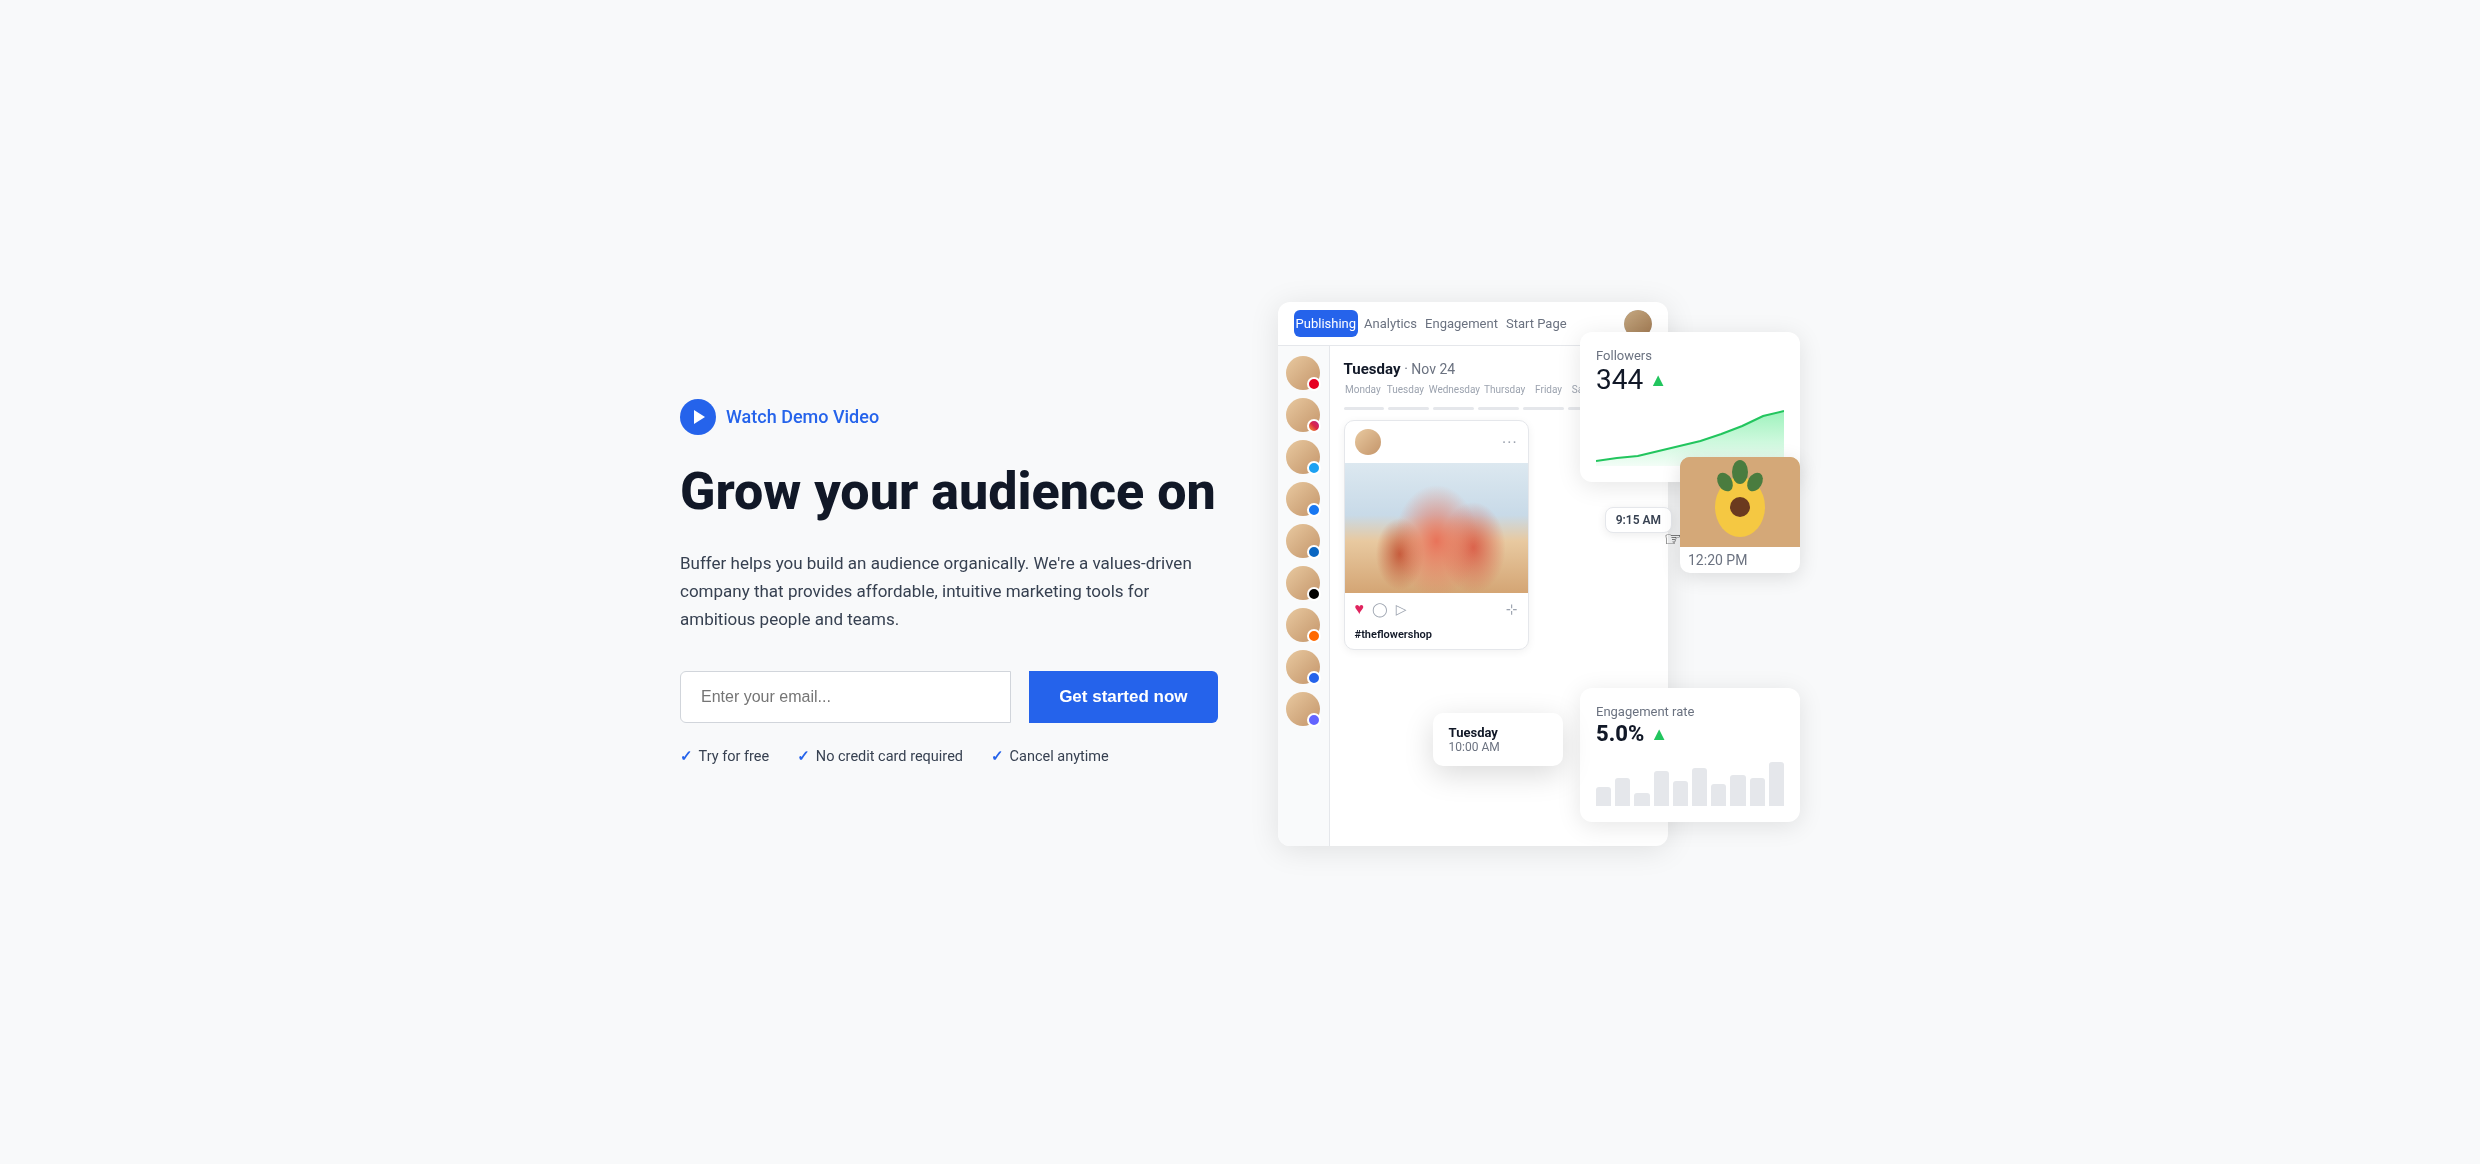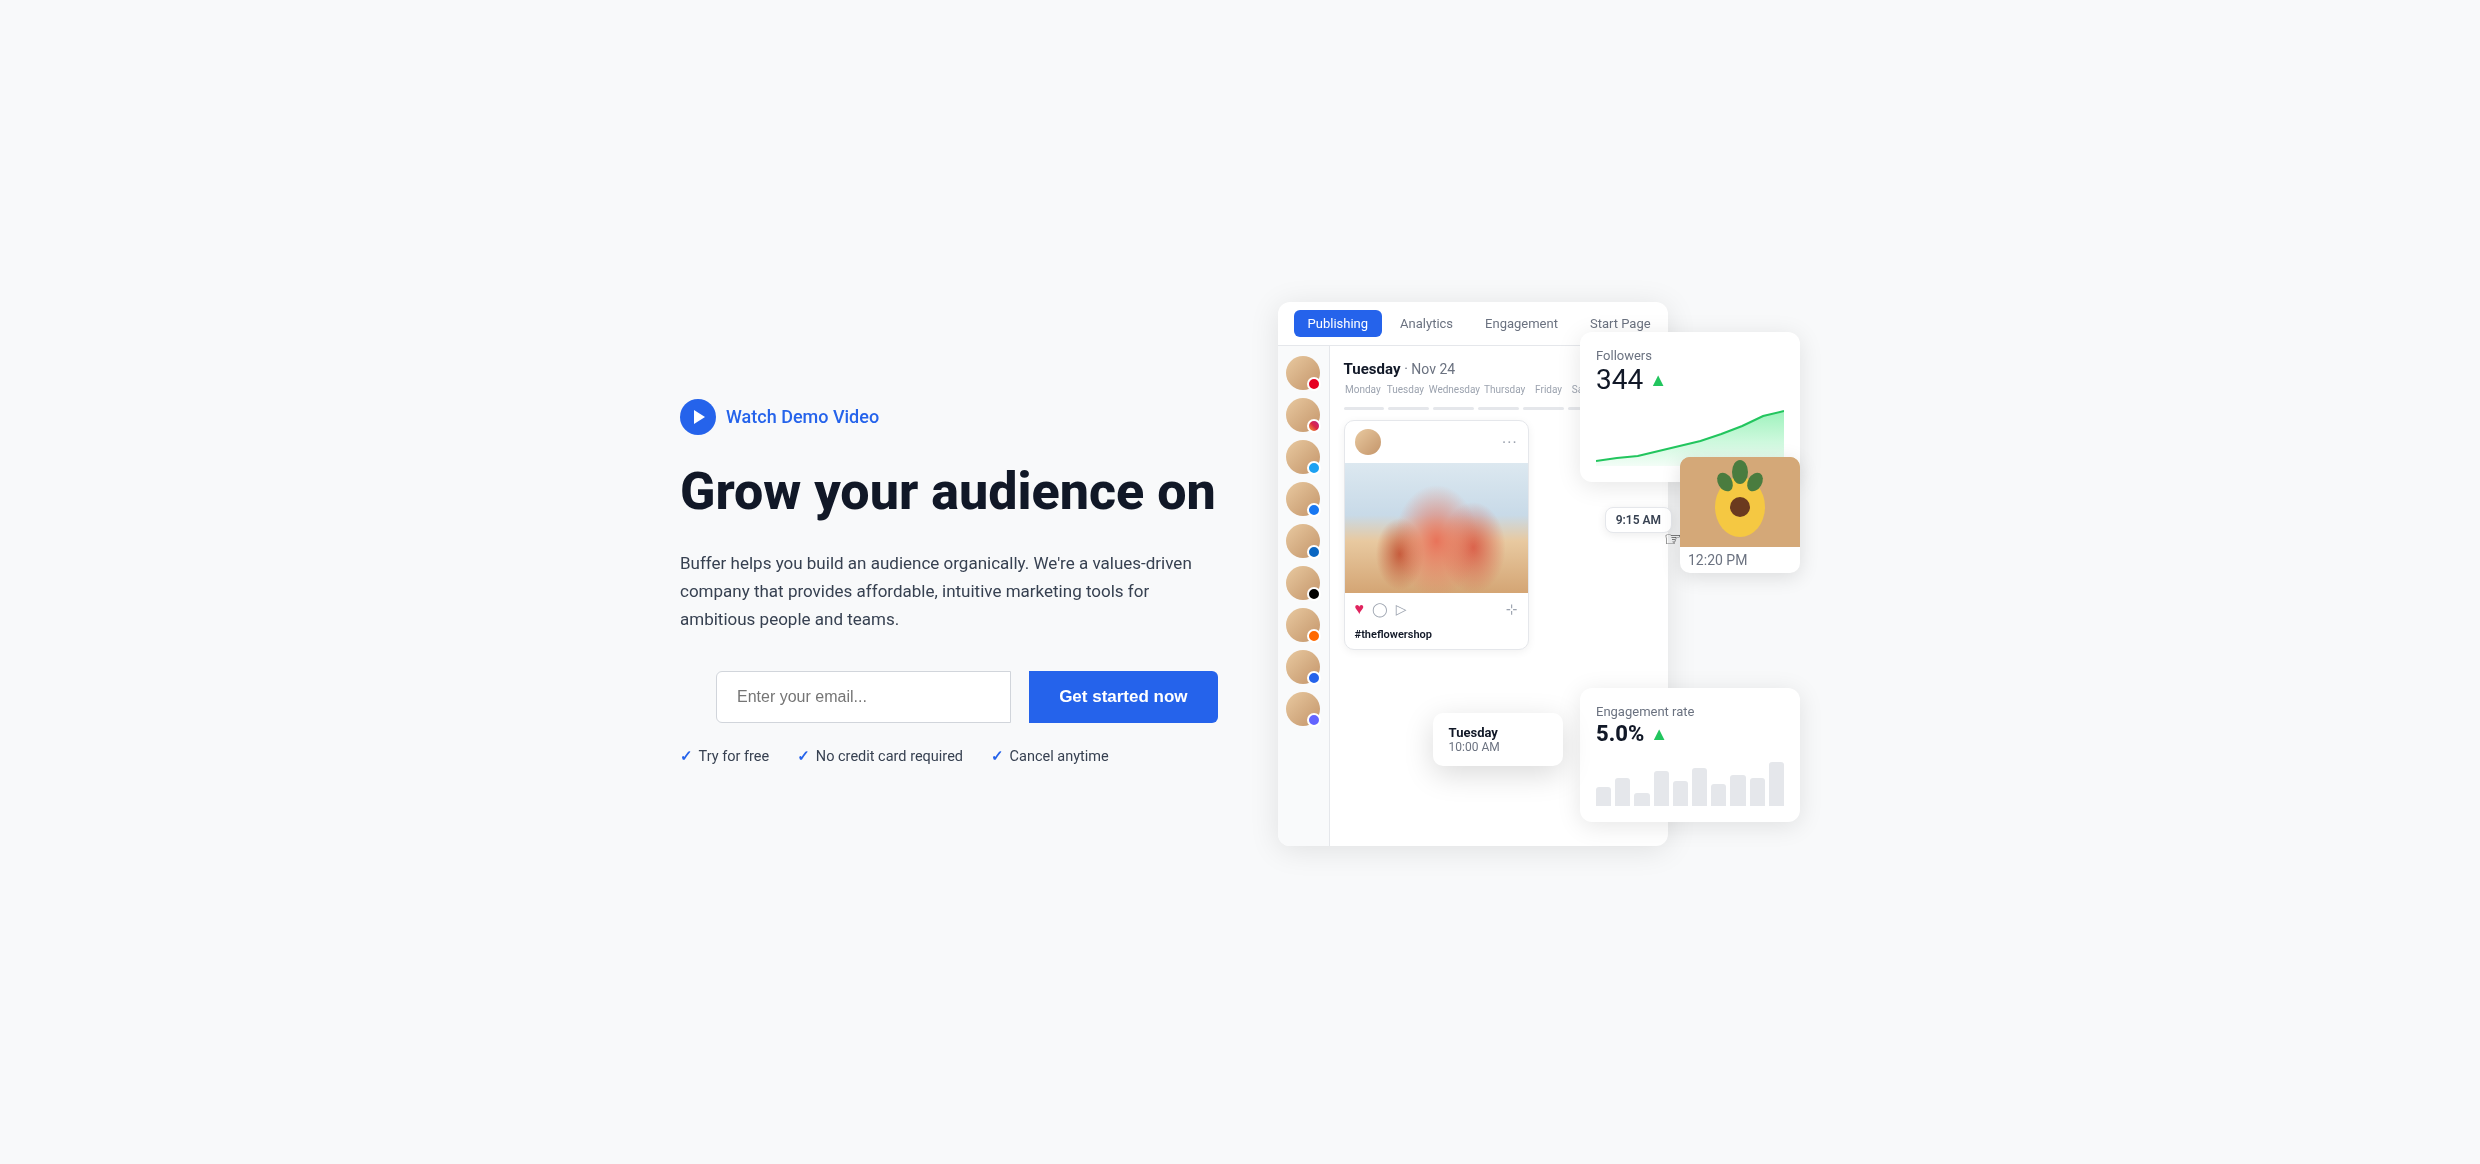--- a/index.html
+++ b/index.html
@@ -66,21 +66,20 @@
       line-height: 1.65;
       color: #374151;
       margin-bottom: 38px;
       max-width: 560px;
     }
     .email-form {
       display: flex;
       gap: 18px;
       margin-bottom: 24px;
       max-width: 600px;
-      margin-left: 36px;
     }
     .email-input {
       flex: 1;
       padding: 16px 20px;
       font-size: 16px;
       border: 1.5px solid #d1d5db;
       border-radius: 6px 0 0 6px;
       outline: none;
       color: #6b7280;
       background: white;
@@ -132,21 +131,21 @@
     }
     .dashboard-nav {
       display: flex;
       align-items: center;
       padding: 0 16px;
       border-bottom: 1px solid #e5e7eb;
       height: 44px;
       gap: 4px;
     }
     .nav-tab {
-      padding: 6px 14px;
+      padding: 6px 2px;
       font-size: 13px;
       color: #6b7280;
       border-radius: 6px;
       cursor: pointer;
       white-space: nowrap;
     }
     .nav-tab.active {
       background: #2563eb;
       color: white;
     }

